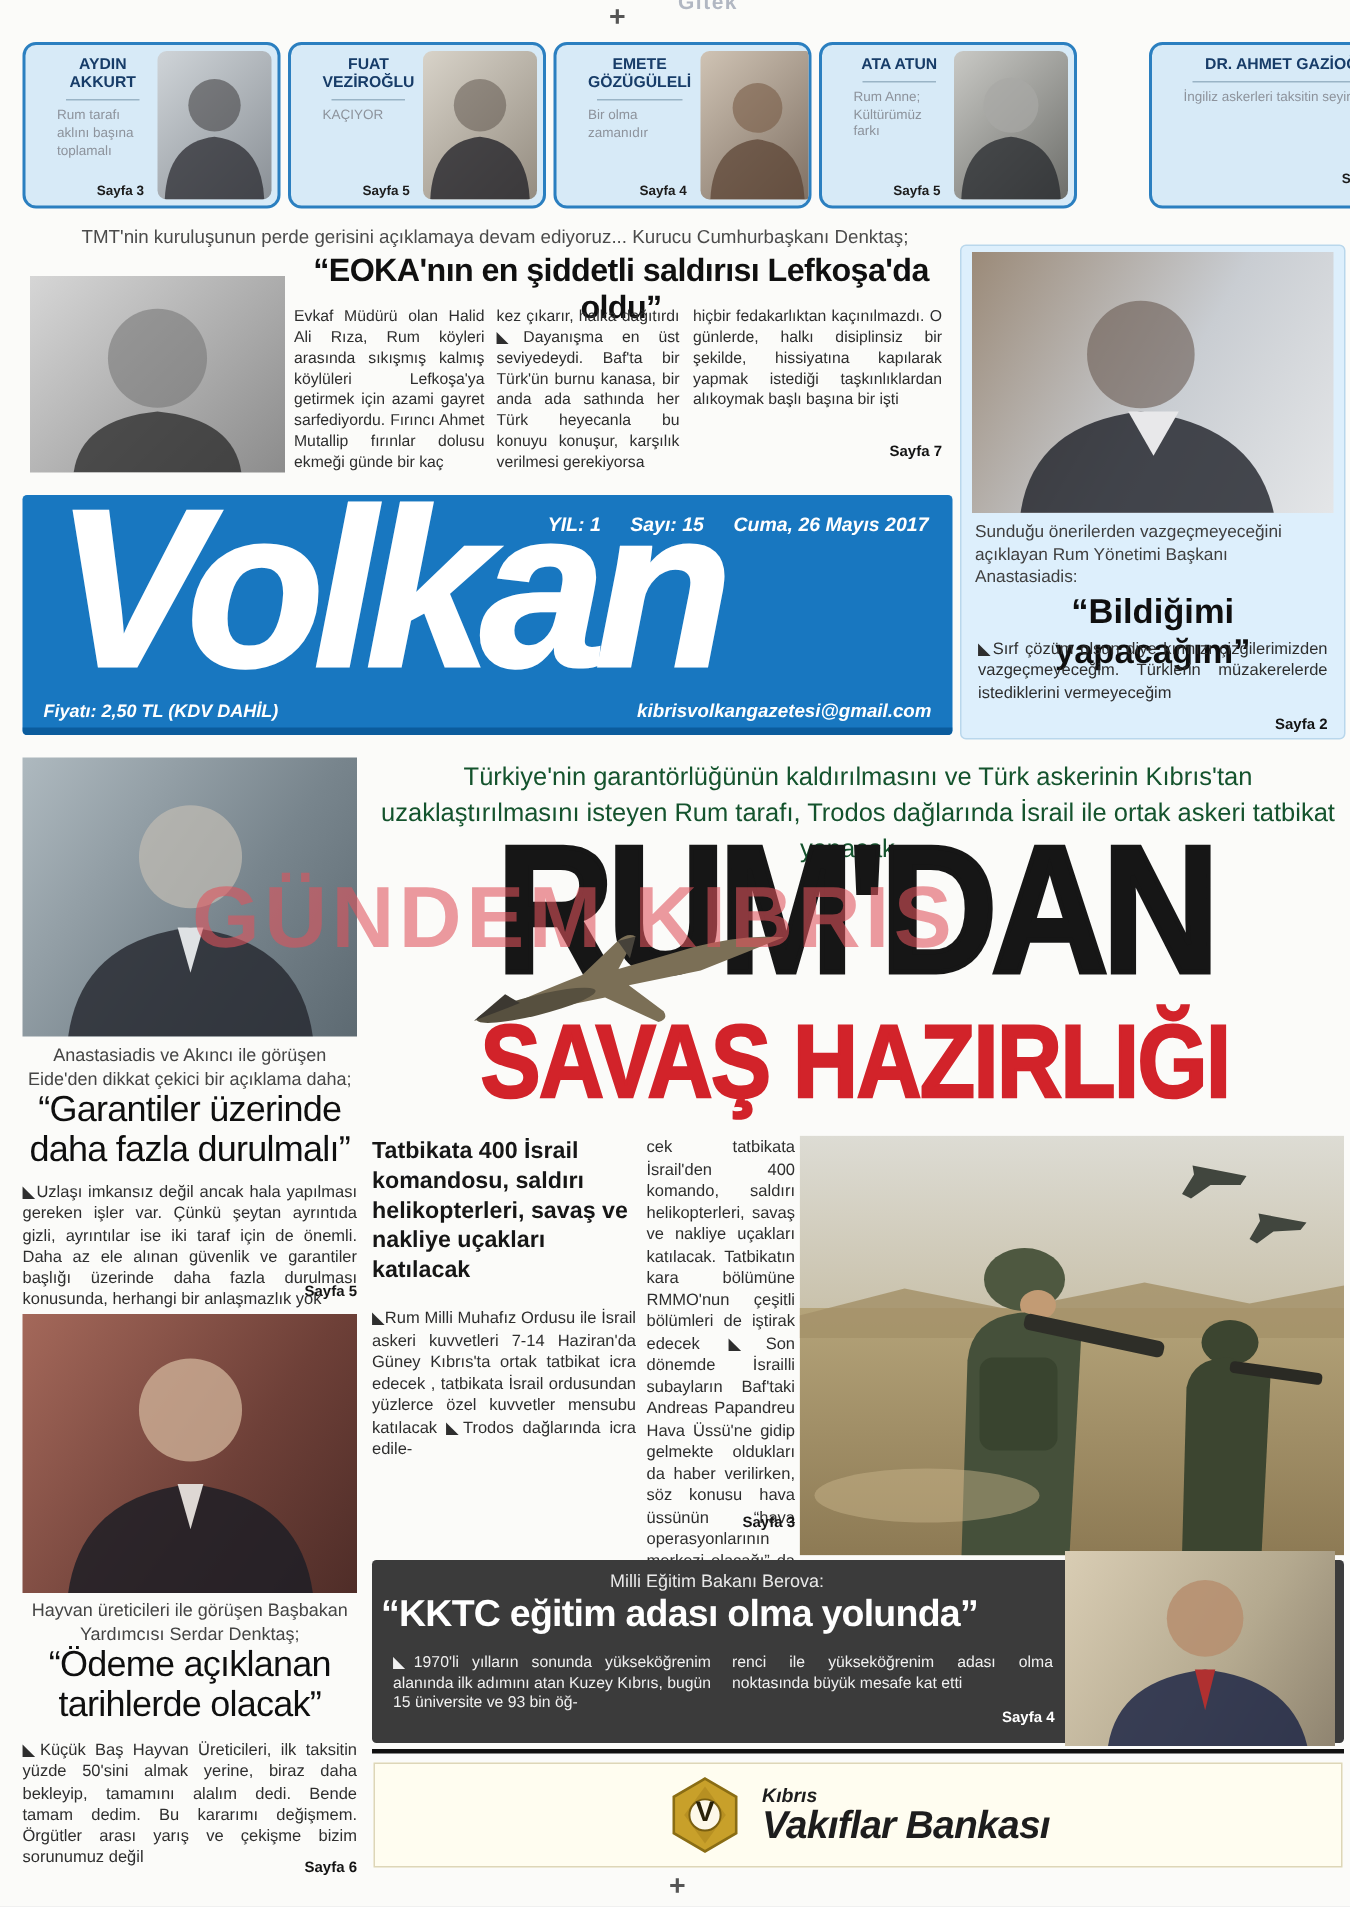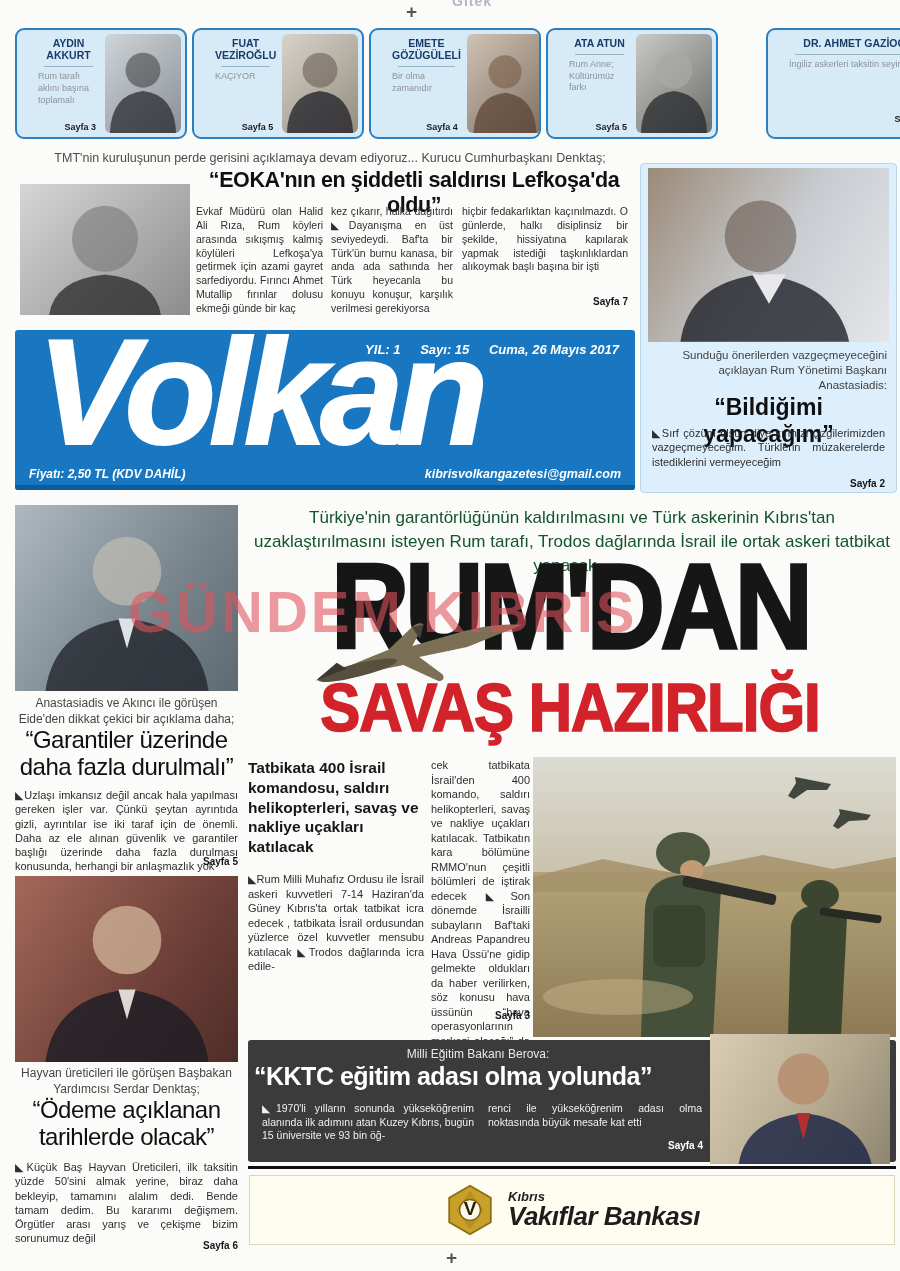--- a/index.html
+++ b/index.html
@@ -37,21 +37,21 @@
   .news-col { font-size:10.5px; line-height:1.32; color:#2e2e2e; text-align:justify; }
   .eoka-c1 { left:196px; top:205px; width:127px; }
   .eoka-c2 { left:331px; top:205px; width:122px; }
   .eoka-c3 { left:462px; top:205px; width:166px; }
   .page-ref { font-size:10px; font-weight:bold; color:#141414; text-align:right; }
 
   
   .right-col { left:640px; top:163px; width:257px; height:330px; background:#ddeffc;
     border:1px solid #b9d7ec; border-radius:4px; box-sizing:border-box; }
   .a-photo { left:648px; top:168px; width:241px; height:174px; }
-  .a-kicker { left:650px; top:348px; width:237px; font-size:11.5px; color:#3f3f3f; text-align:right; line-height:1.3; }
+  .a-kicker { left:650px; top:348px; width:237px; font-size:11.5px; color:#3f3f3f; text-align:left; line-height:1.3; }
   .a-headline { left:646px; top:394px; width:245px; font-size:23px; font-weight:bold; color:#0f0f0f; text-align:center; }
   .a-body { left:652px; top:426px; width:233px; font-size:11px; line-height:1.3; color:#2e2e2e; text-align:justify; }
   .a-page { left:800px; top:478px; width:85px; }
 
   
   .masthead { left:15px; top:330px; width:620px; height:160px; background:#1877c0; border-radius:3px; overflow:hidden; }
   .volkan { position:absolute; left:22px; top:-16px; font-size:150px; line-height:1.05; font-weight:bold;
     font-style:italic; color:#ffffff; letter-spacing:-7px; -webkit-text-stroke:2px #ffffff; }
   .mast-info { position:absolute; top:12px; right:16px; font-size:13px; font-weight:bold; font-style:italic; color:#fff; }
   .mast-info span { margin-left:16px; }

